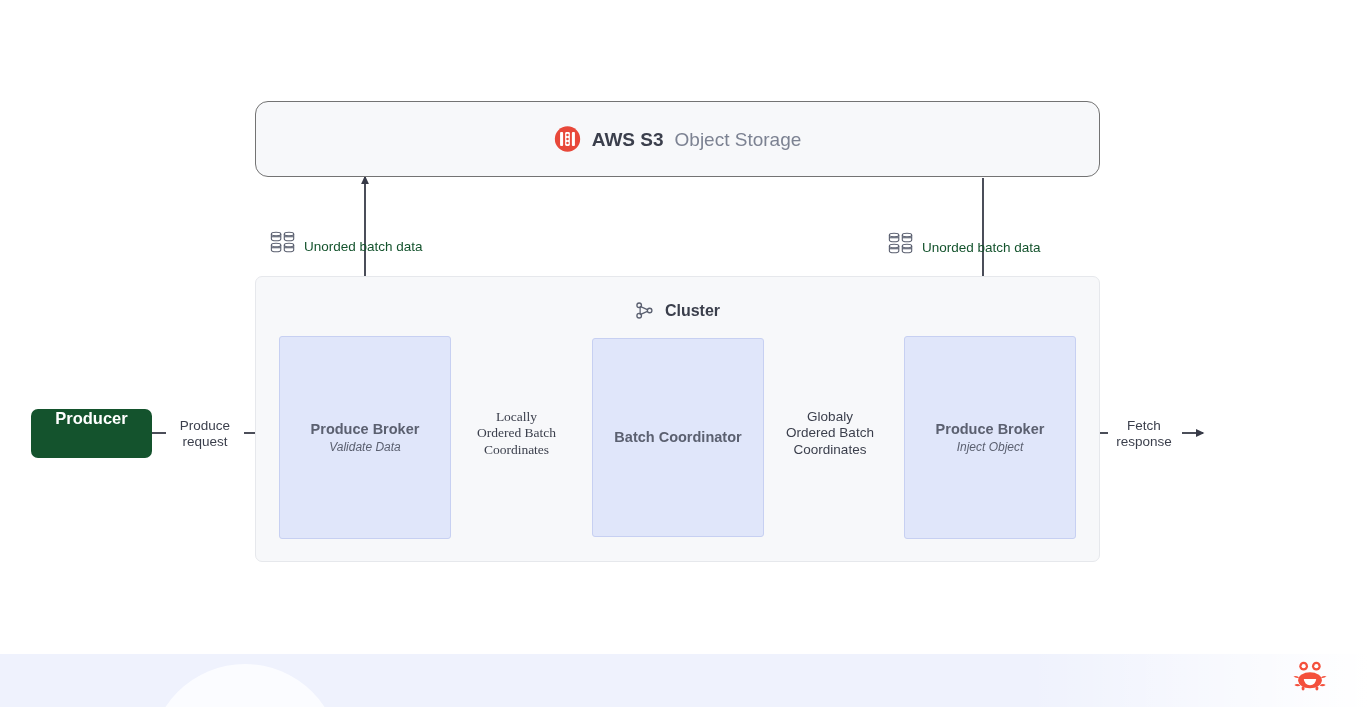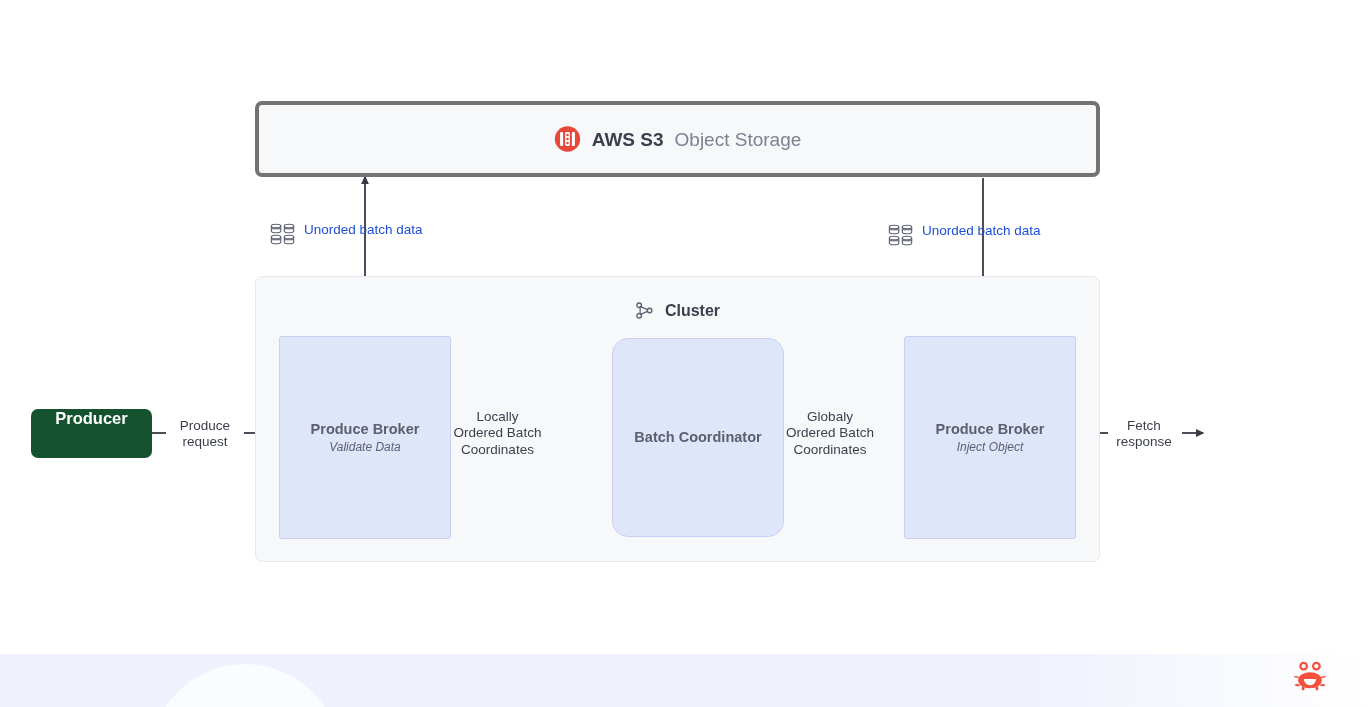--- a/index.html
+++ b/index.html
@@ -23,22 +23,22 @@
   }
 
   
   .abs { position: absolute; box-sizing: border-box; }
 
   
   .s3-panel {
     left: 255px; top: 101px;
     width: 845px; height: 76px;
     background: #f7f8fa;
-    border: 4px solid #737373;
-    border-radius: 7px;
+    border: 1px solid #737373;
+    border-radius: 13px;
   }
   .s3-title {
     position: absolute;
     left: 0; right: 0; top: 50%;
     transform: translateY(-50%);
     display: flex;
     align-items: center;
     justify-content: center;
     gap: 11px;
     font-size: 19px;
@@ -94,21 +94,21 @@
     font-size: 14.5px;
     font-weight: bold;
     color: #5b6070;
   }
   .node .node-sub {
     font-size: 12px;
     font-style: italic;
     color: #5b6070;
   }
   .node-1 { left: 279px; top: 336px; width: 172px; height: 203px; }
-  .node-2 { left: 612px; top: 338px; width: 172px; height: 199px; border-radius: 16px; }
+  .node-2 { left: 592px; top: 338px; width: 172px; height: 199px; }
   .node-3 { left: 904px; top: 336px; width: 172px; height: 203px; }
 
   
   .endpoint {
     background: #14532d;
     border-radius: 7px;
     color: #ffffff;
     font-size: 16.5px;
     font-weight: bold;
     display: flex;
@@ -120,32 +120,33 @@
 
   
   .edge-label {
     font-size: 13.5px;
     color: #3b3f4c;
     text-align: center;
     line-height: 1.22;
     white-space: pre-line;
   }
   .lbl-produce-request { left: 166px; top: 418px; width: 78px; }
-  .lbl-locally         { left: 440px; top: 409px; width: 115px; }
+  .lbl-locally         { left: 459px; top: 409px; width: 115px; font-family: Liberation Serif, serif; }
   .lbl-globaly         { left: 771px; top: 409px; width: 118px; }
   .lbl-fetch           { left: 1108px; top: 418px; width: 72px; }
 
   
   .storage-label {
     display: flex;
-    align-items: flex-start;
+    align-items: flex-end;
     gap: 8px;
     font-size: 13.5px;
-    color: #1d4ed8;
+    color: #14532d;
     white-space: nowrap;
+    margin-top: 8px;
   }
   .storage-label .db-icon { width: 26px; height: 24px; display: block; flex: 0 0 auto; }
   .lbl-store-left  { left: 270px; top: 222px; }
   .lbl-store-right { left: 888px; top: 223px; }
 
   
   .footer-band {
     left: 0; top: 654px;
     width: 1368px; height: 53px;
     background: #eff2fd;

